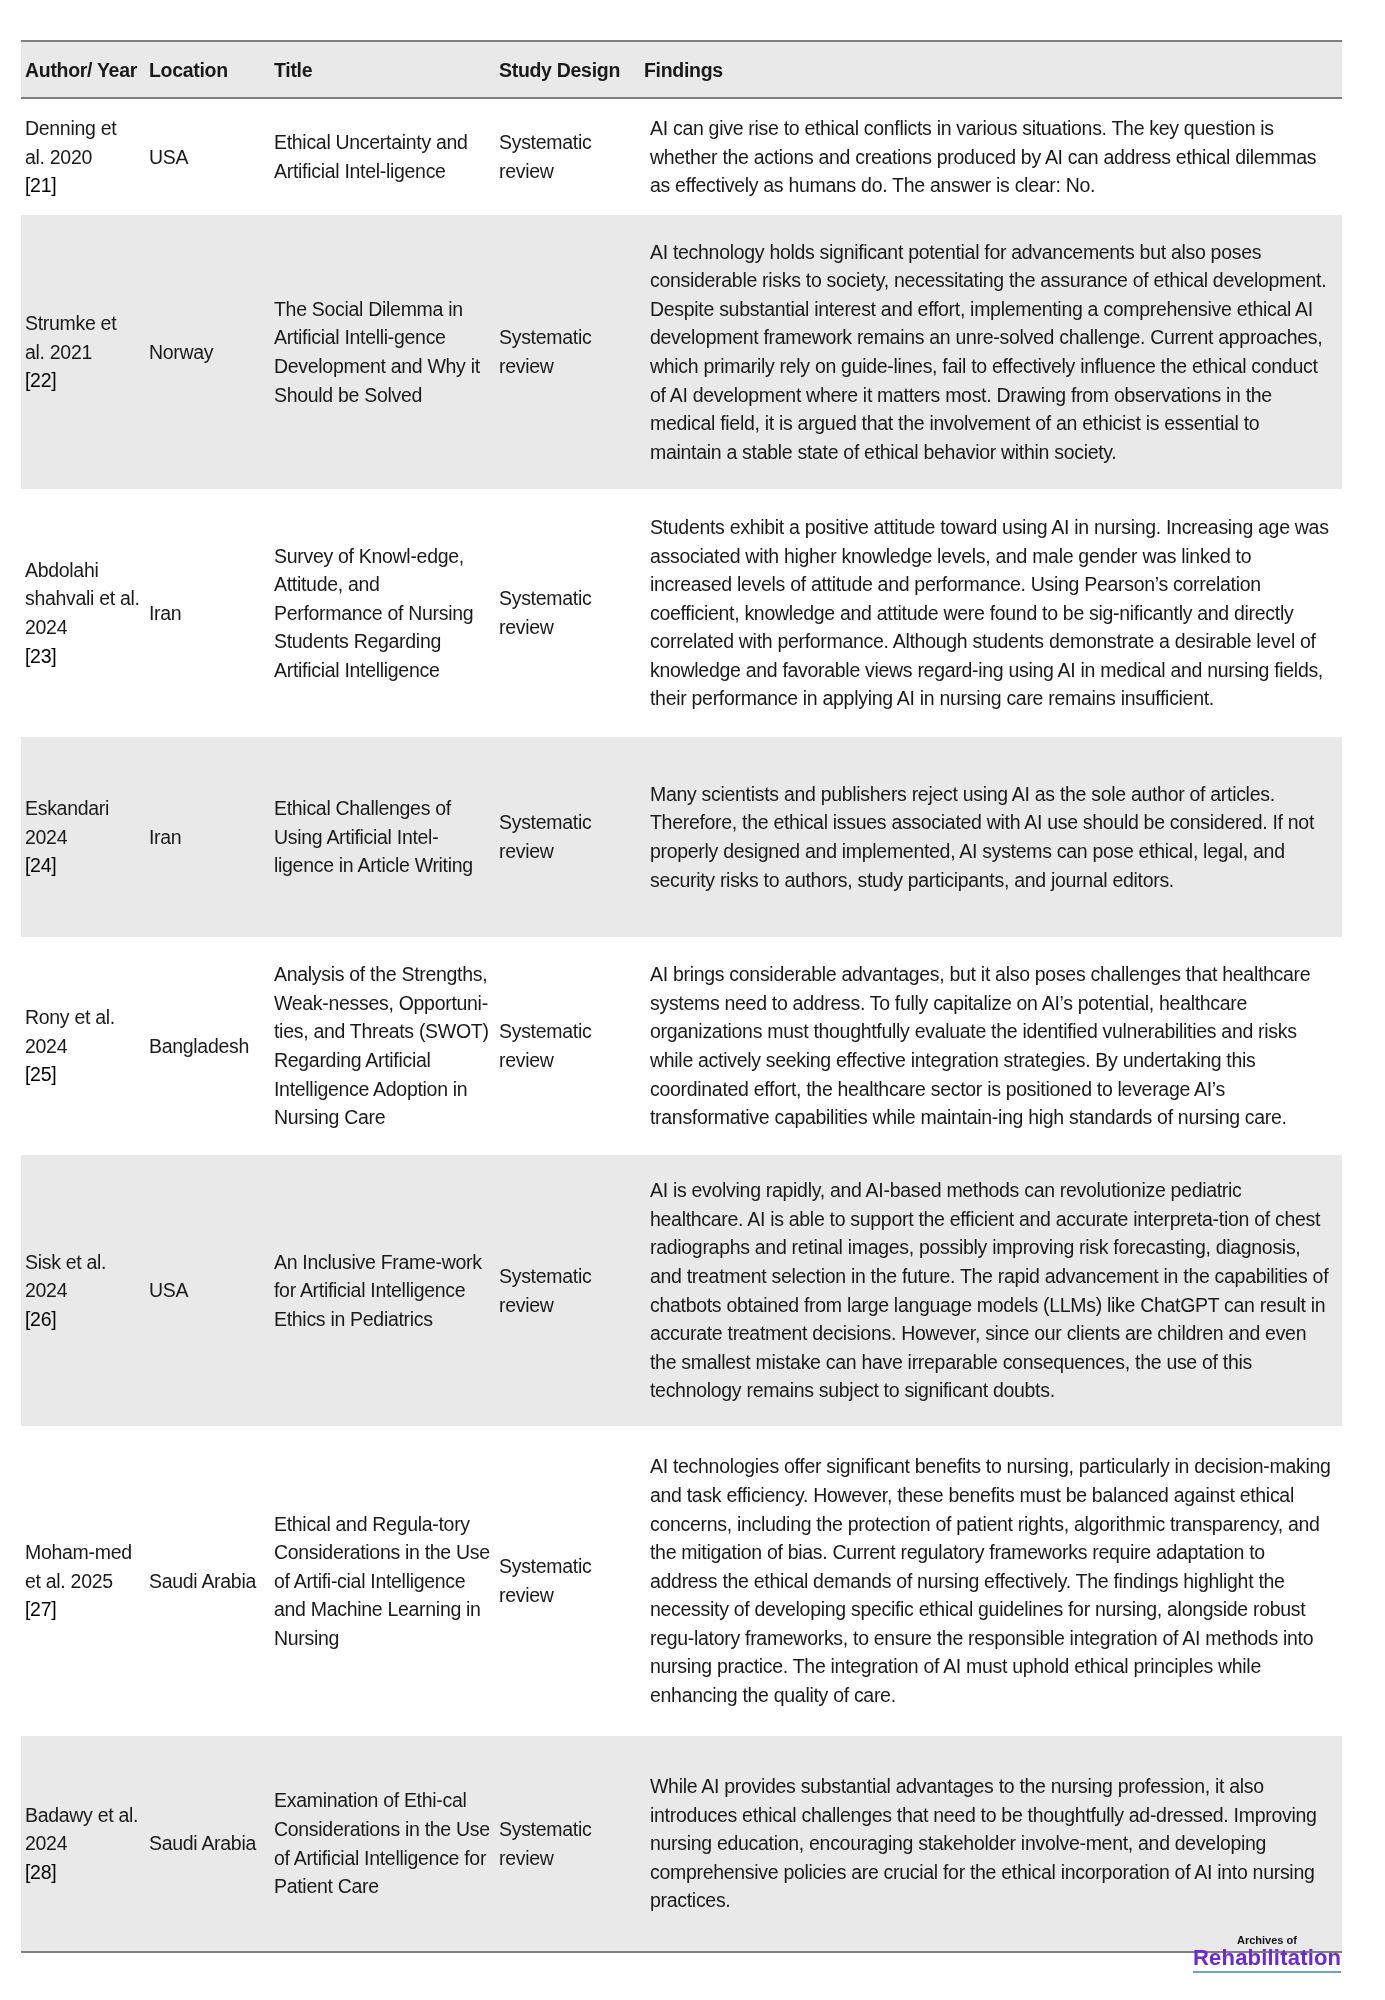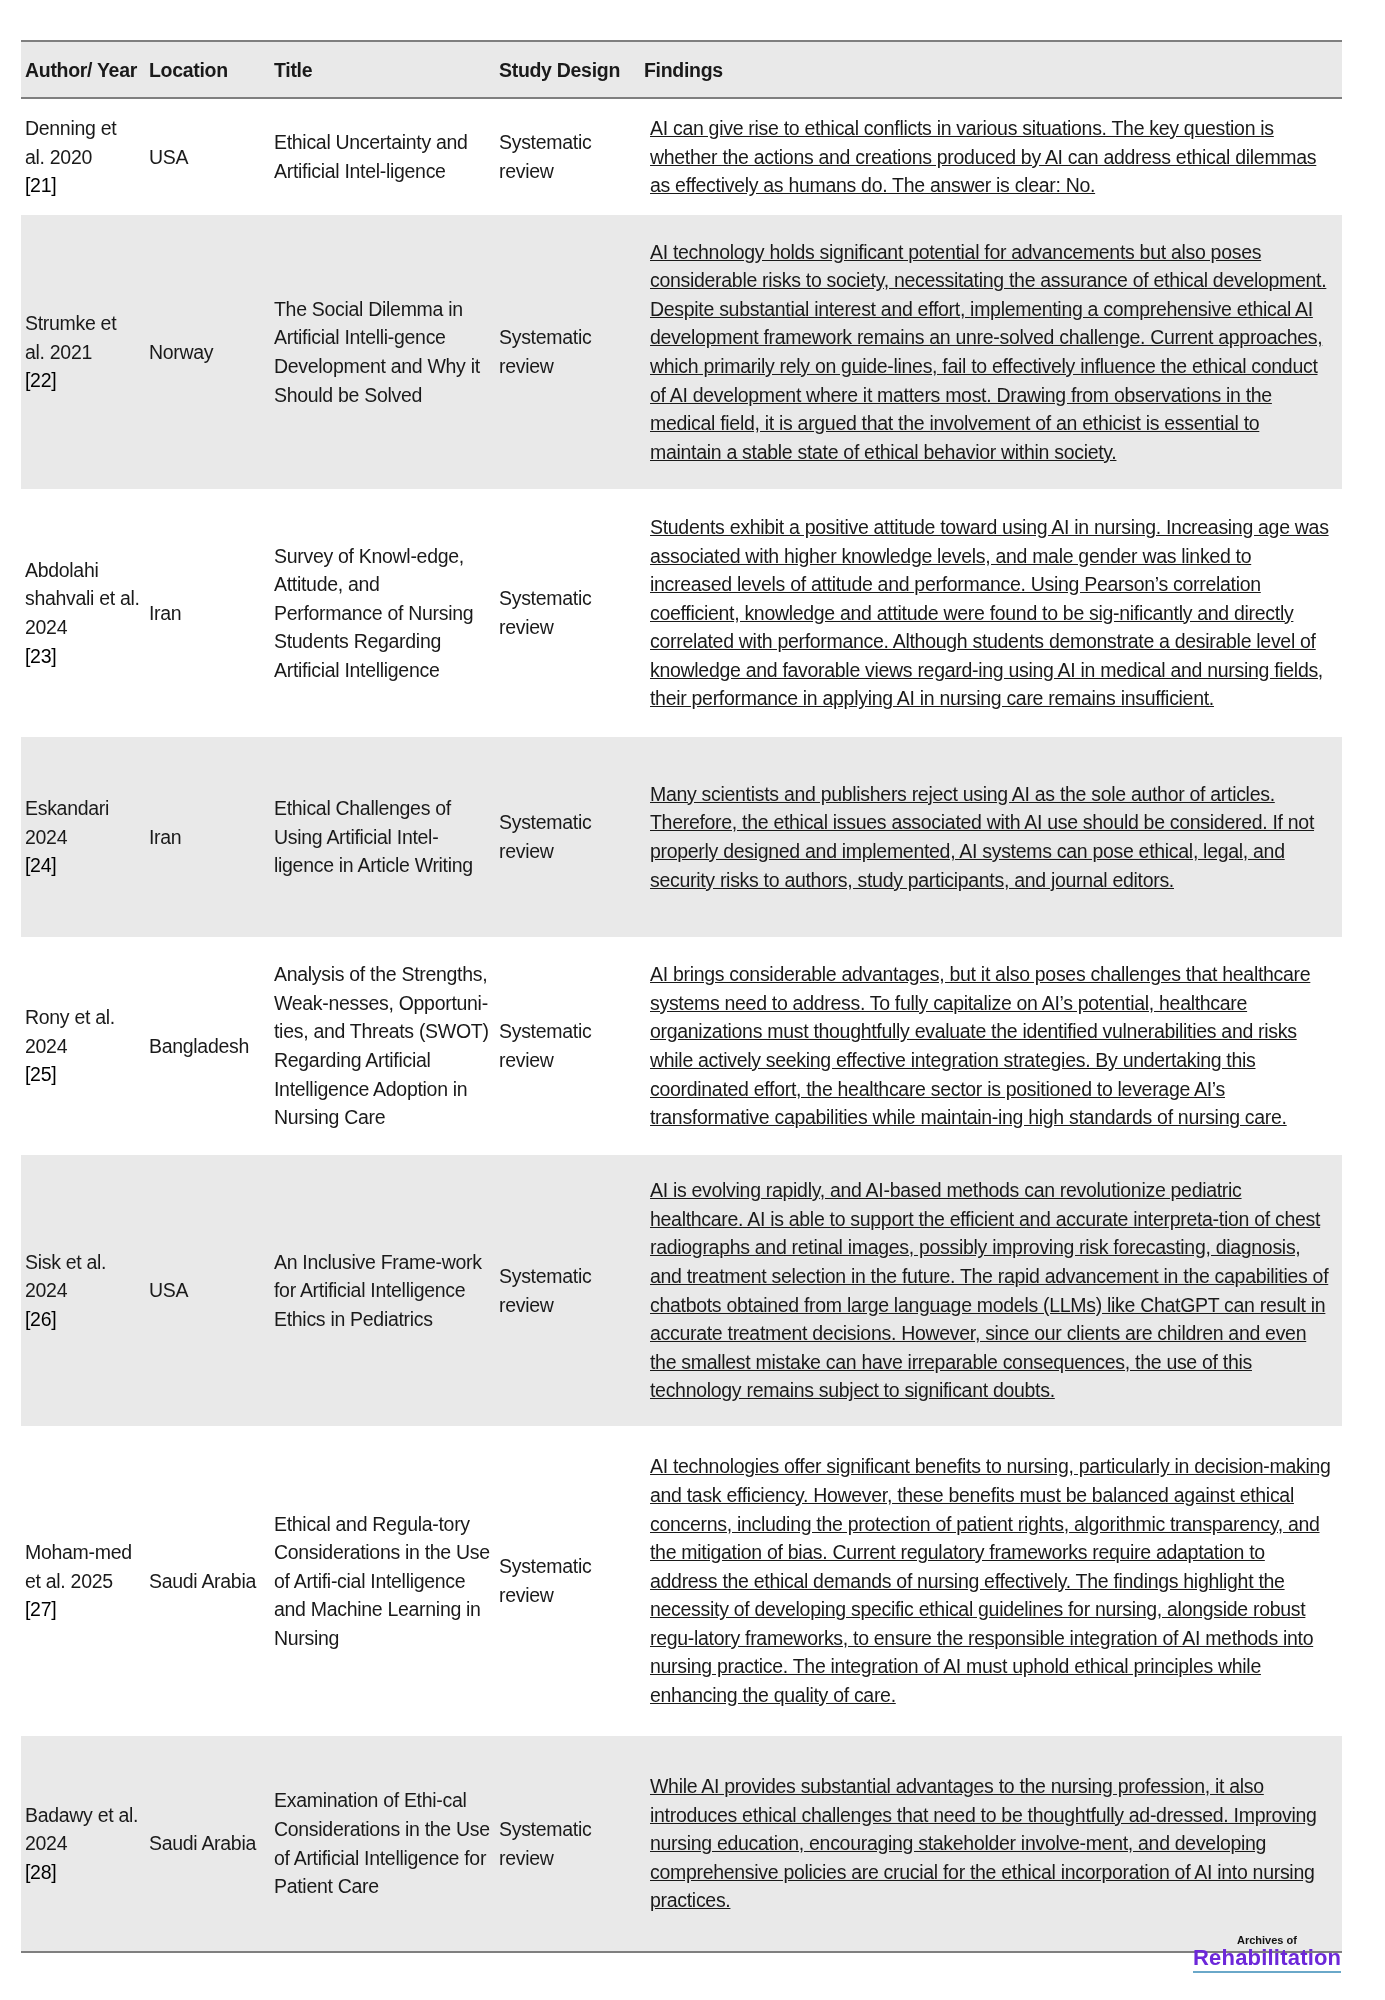--- a/index.html
+++ b/index.html
@@ -12,21 +12,21 @@
   .tbl thead th { font-weight: bold; border-top: 2px solid #7f7f7f; border-bottom: 2px solid #7f7f7f;
                   height: 55px; line-height: 28px; font-size: 19.5px; }
   .tbl tbody tr.shade { background: #e9e9e9; }
   .tbl tbody tr:last-child { border-bottom: 2px solid #7f7f7f; }
   .ref { color: #000000; }
   .col-author { width: 124px; }
   .col-loc { width: 125px; }
   .col-title { width: 225px; }
   .col-design { width: 145px; }
   .col-find { width: 702px; }
-  .find { padding: 0 10px !important; text-decoration: underline; }
+  .find { padding: 0 10px !important; }
   .logo { position: absolute; left: 1193px; top: 1934px; width: 152px; }
   .logo-small { font-size: 11px; font-weight: bold; color: #111; line-height: 12px; letter-spacing: 0; margin-left: 44px; }
   .logo-big { font-size: 22px; font-weight: bold; color: #6d28d9; line-height: 24px; letter-spacing: 0.2px;
               border-bottom: 2px solid #6aa8c9; display: inline-block; padding-bottom: 1px; }
 </style>
 </head>
 <body>
 
 <table class="tbl">
   <colgroup>

